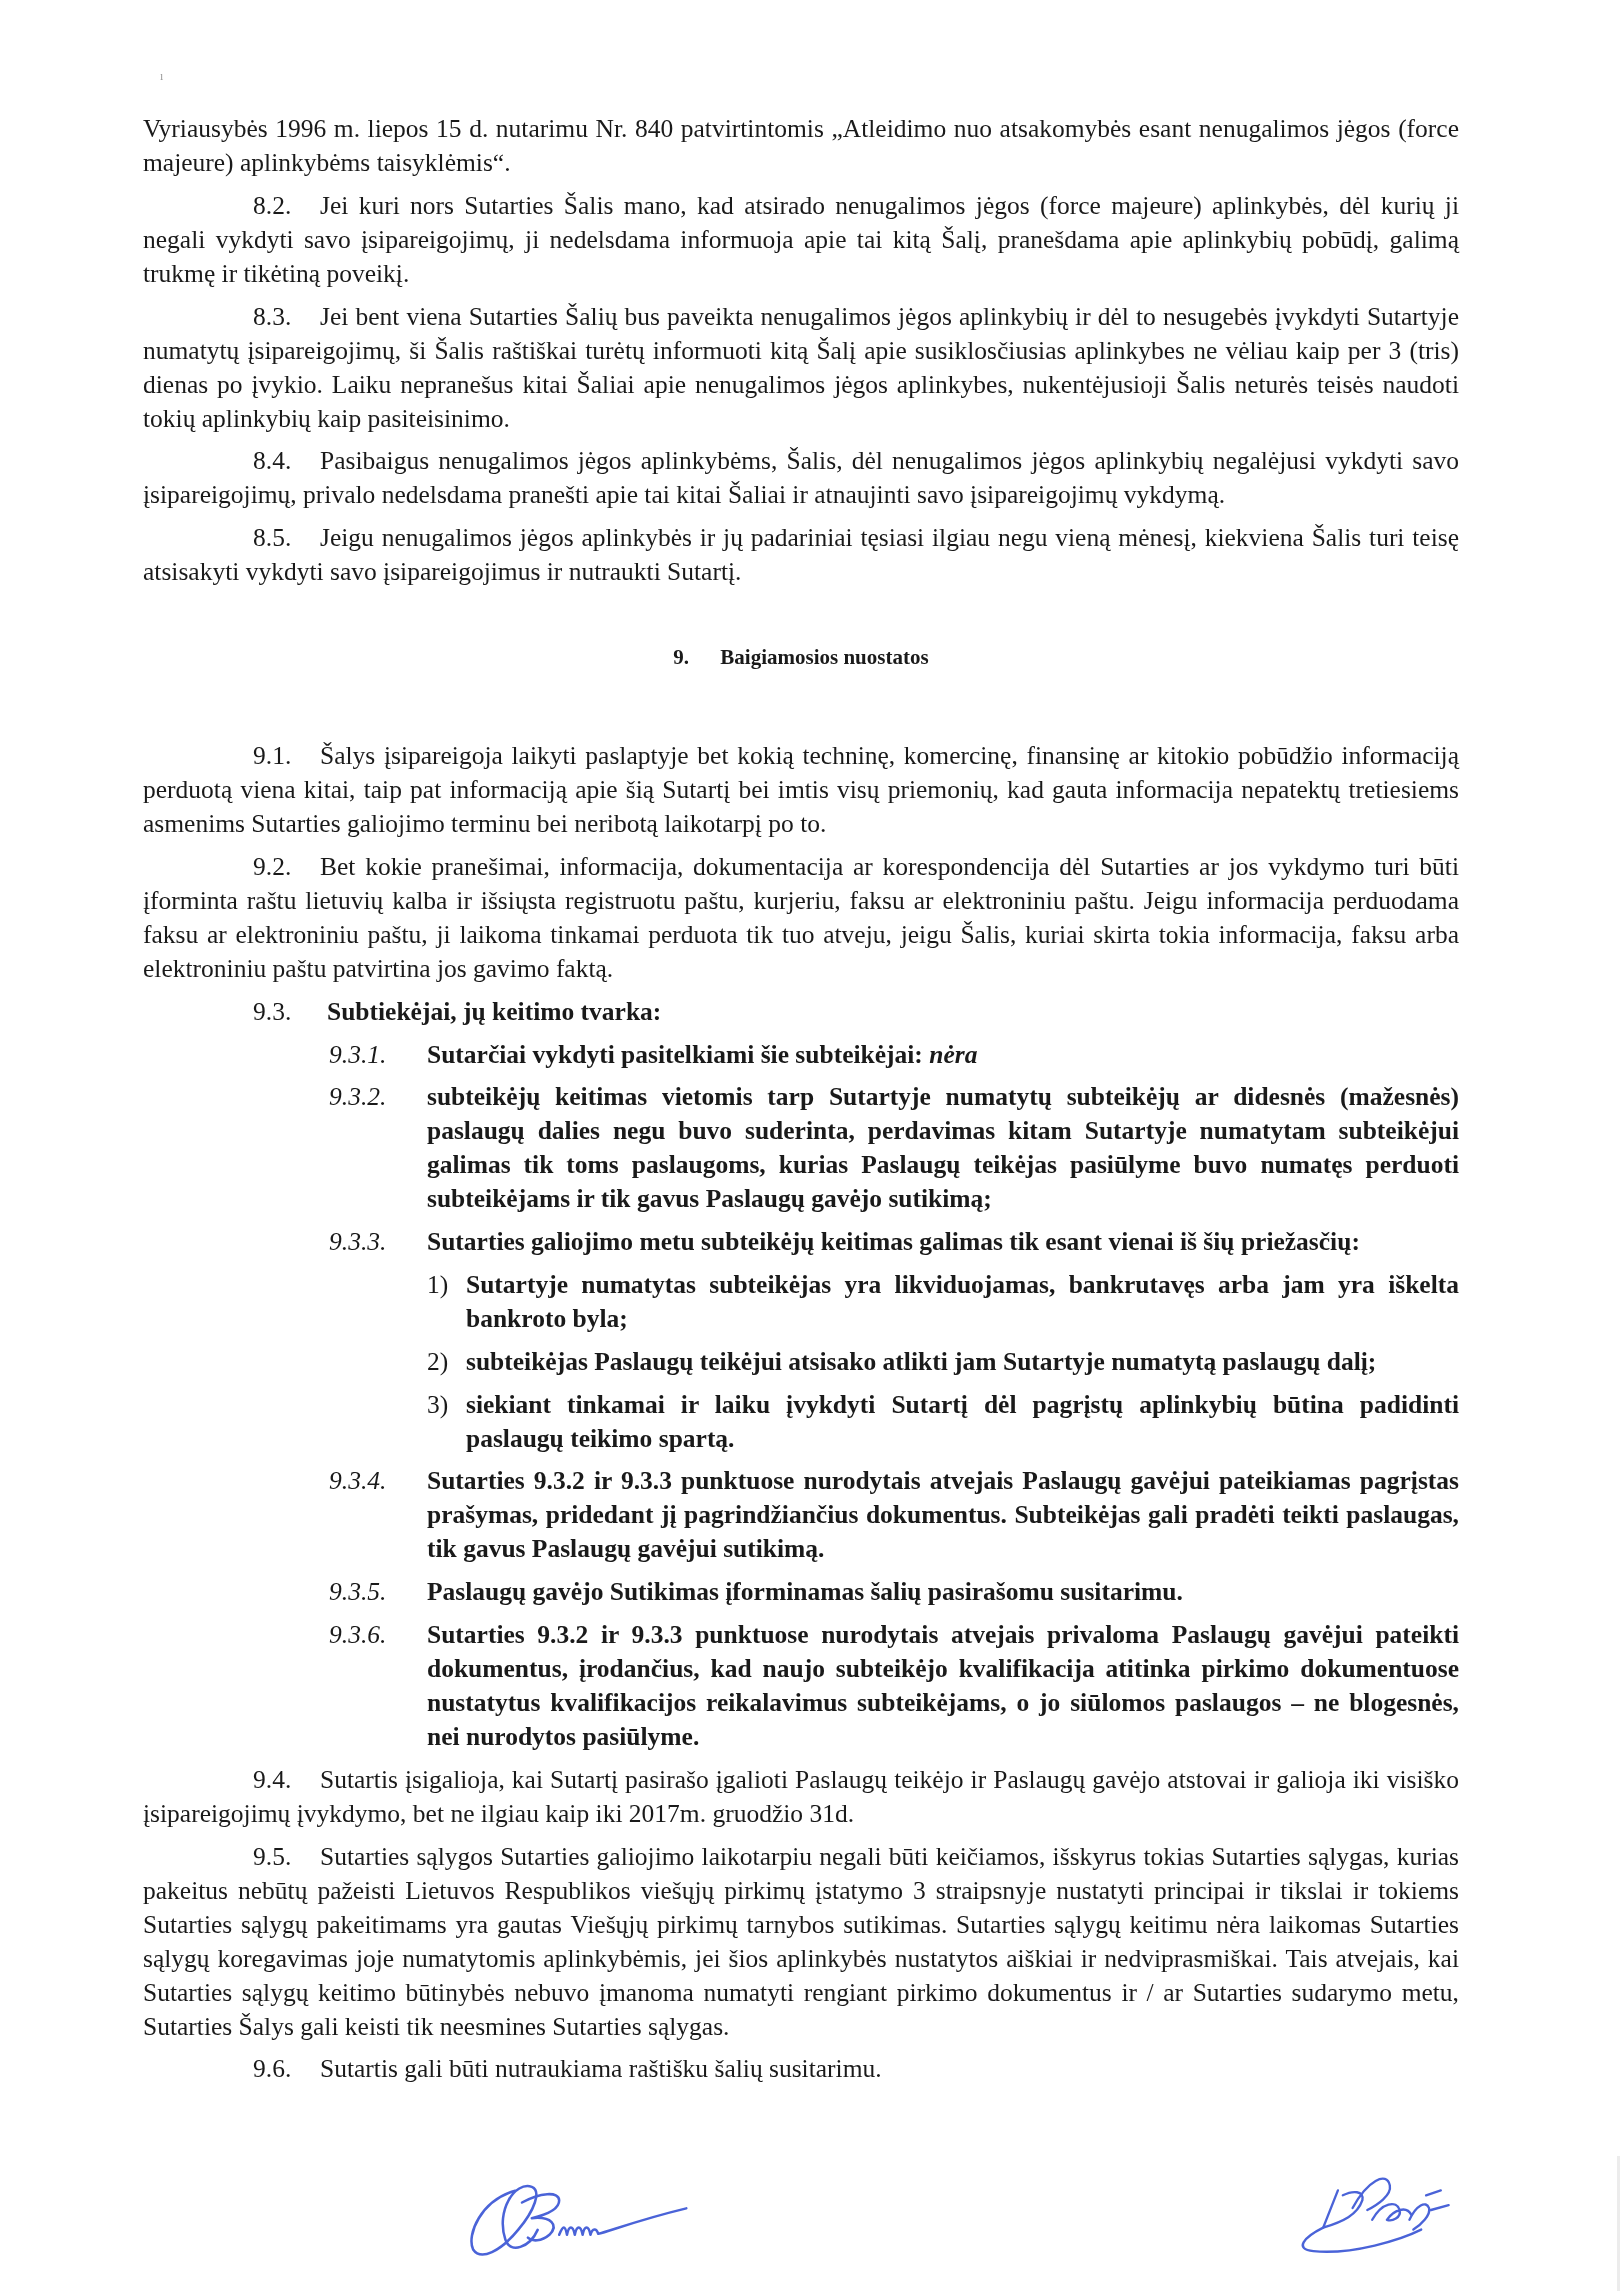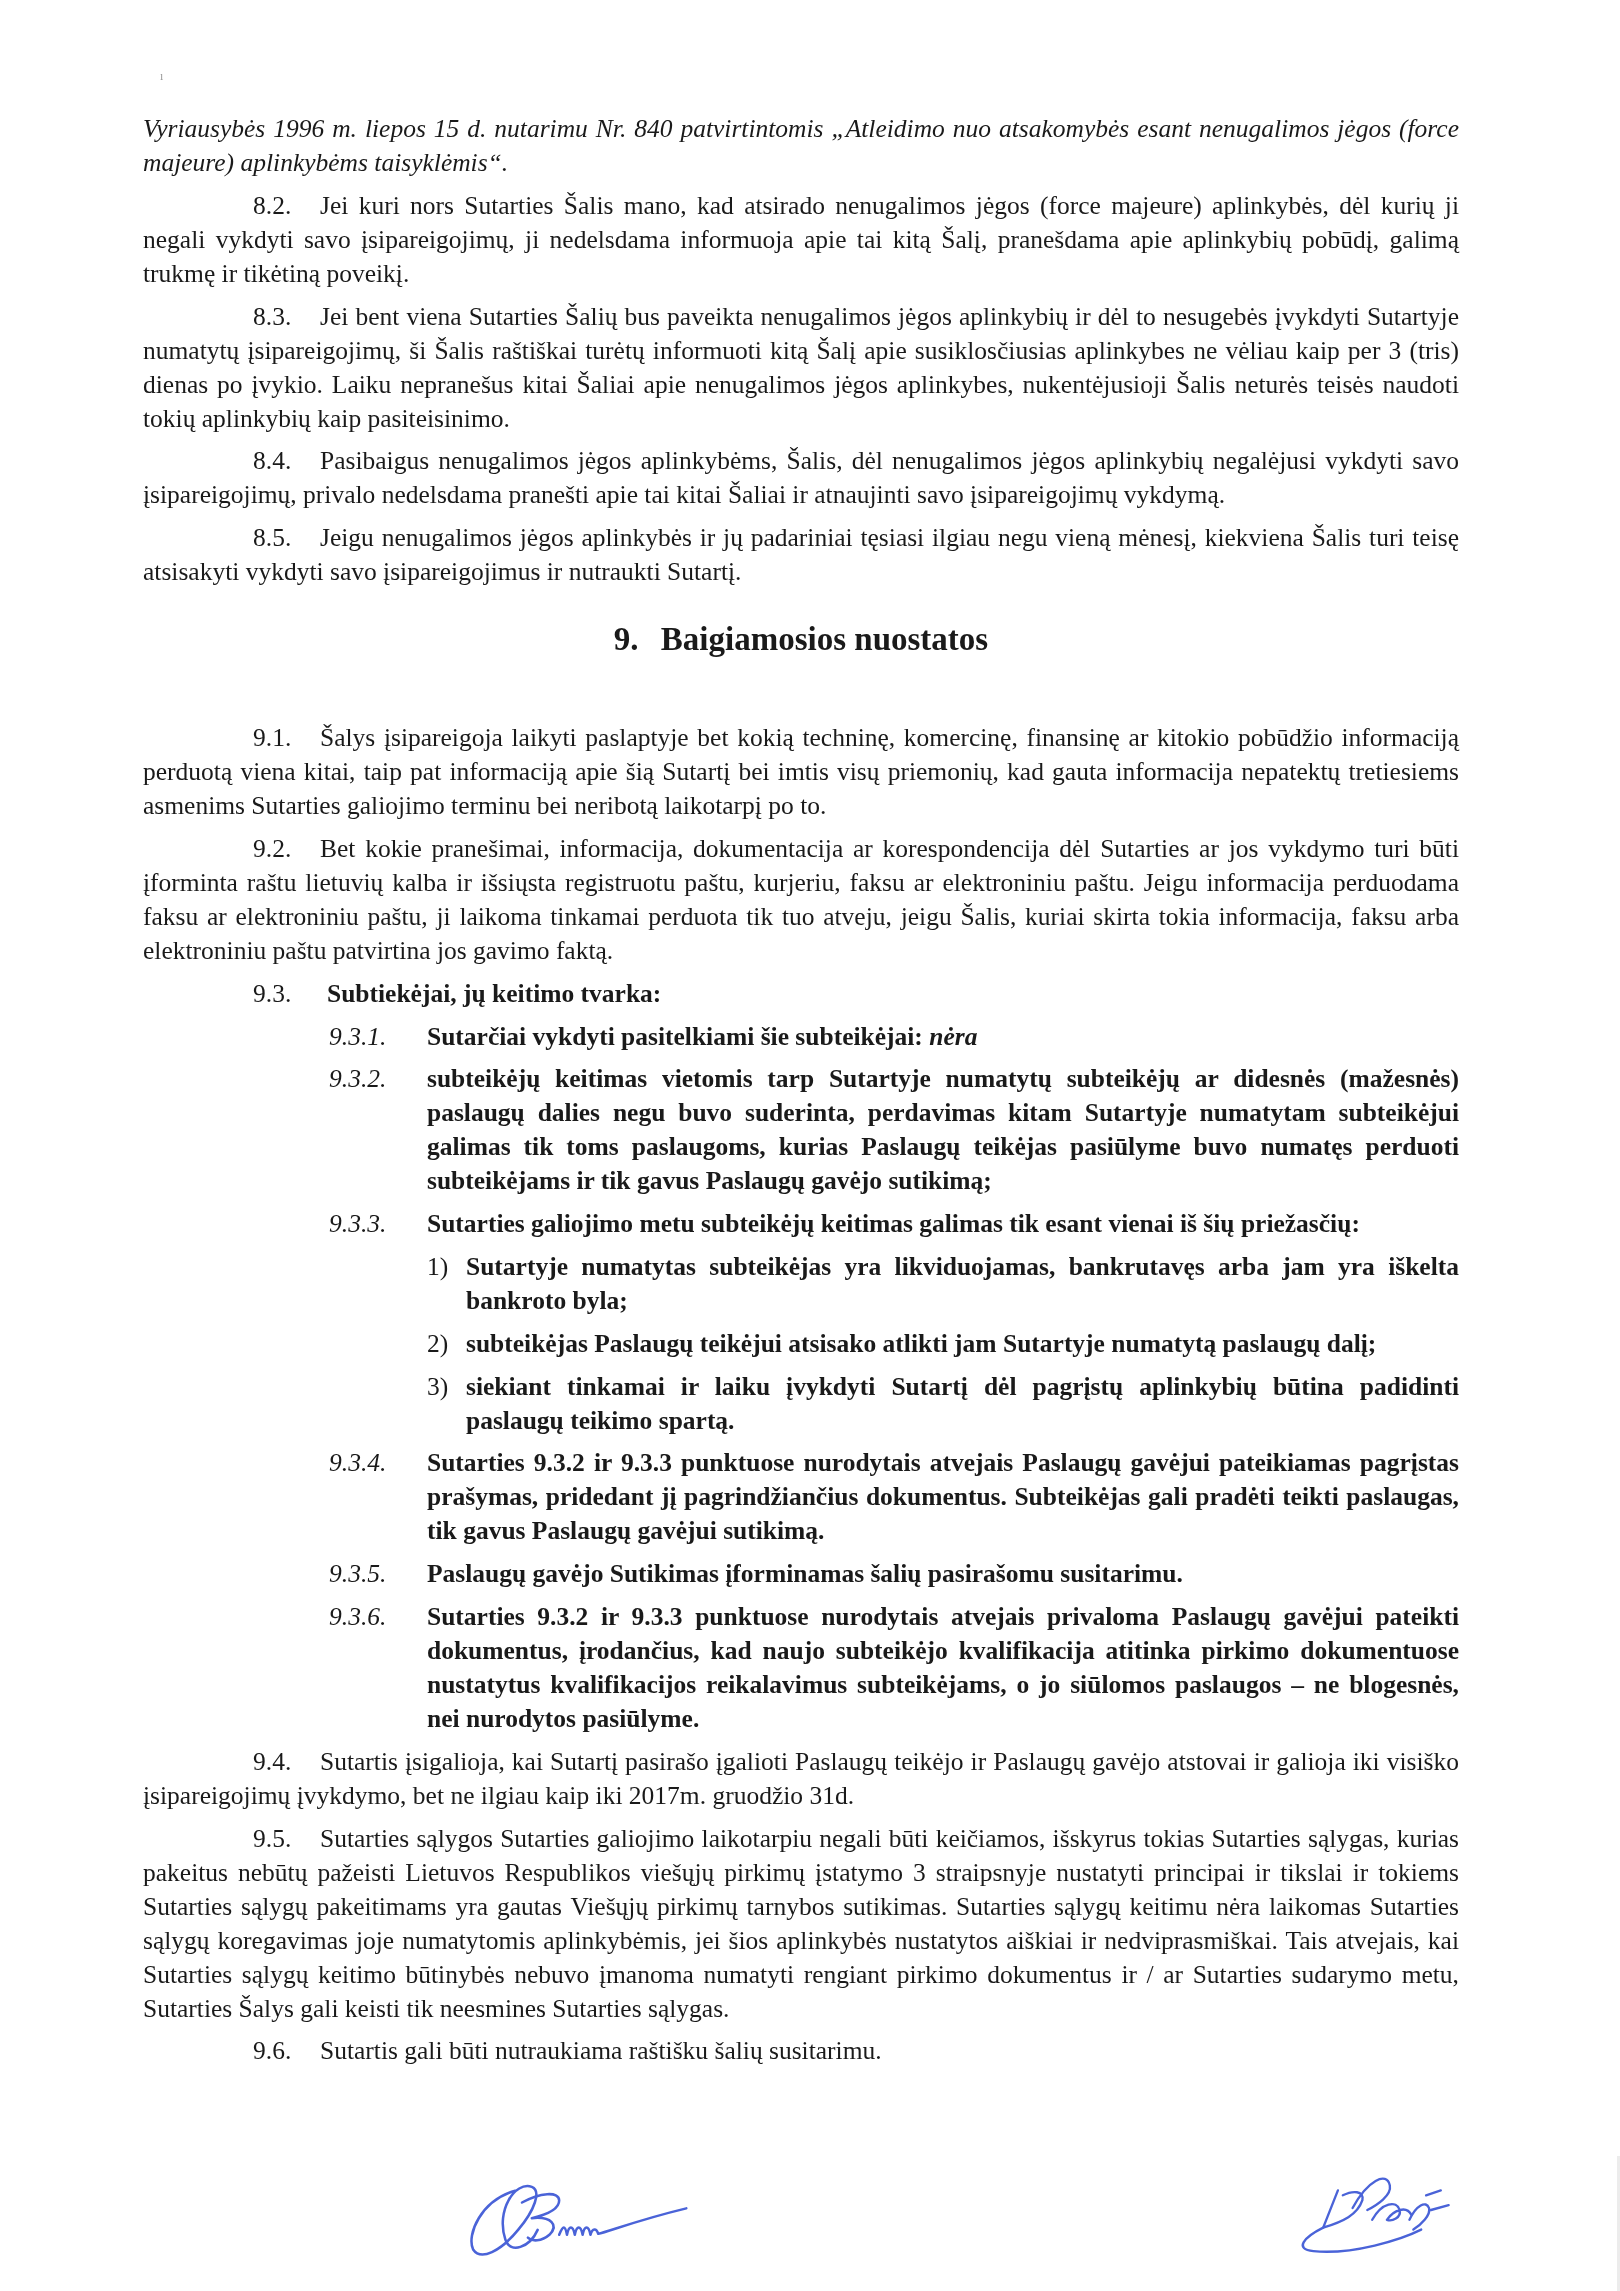--- a/index.html
+++ b/index.html
@@ -11,33 +11,33 @@
   .page { position: absolute; left: 0; top: 0; width: 1620px; height: 2292px; background: #fff; }
   .tick { position: absolute; left: 160px; top: 69px; font-size: 11.8px; color: #999; }
   .content {
     position: absolute; left: 143px; top: 112px; width: 1316px;
     font-size: 25.5px; line-height: 34px; text-align: justify;
   }
   .p { margin: 0 0 8.8px 0; }
   .indent { text-indent: 110px; }
   .num { display: inline-block; min-width: 67px; text-indent: 0; }
   .heading {
-    text-align: center; font-weight: bold; margin: 33px 0 65px 0; font-size: 33px;
+    text-align: center; font-weight: bold; margin: 51px 0 65px 0; font-size: 21px;
   }
   .heading .hnum { display: inline-block; width: 47px; text-align: left; }
   .row { display: flex; margin: 0 0 8.8px 0; }
   .row .lbl { flex: 0 0 auto; }
   .row .txt { flex: 1 1 auto; text-align: justify; font-weight: bold; }
   .lvl1 { margin-left: 110px; justify-content: flex-end; }
   .lvl1 .lbl { width: 74px; }
   .lvl2 { margin-left: 186px; }
   .lvl2 .lbl { width: 98px; font-style: italic; }
   .lvl3 { margin-left: 284px; }
   .lvl3 .lbl { width: 39px; }
-  .last-line { text-align-last: left; font-style: italic; }
+  .last-line { text-align-last: left; }
   em { font-style: italic; }
   .sig { position: absolute; }
   .sig svg { display: block; }
   .right-edge { position: absolute; right: 0; top: 2156px; width: 2.9px; height: 135px; background: #ececec; }
 </style>
 </head>
 <body>
 
 <div class="page">
   <span class="tick">ı</span>

